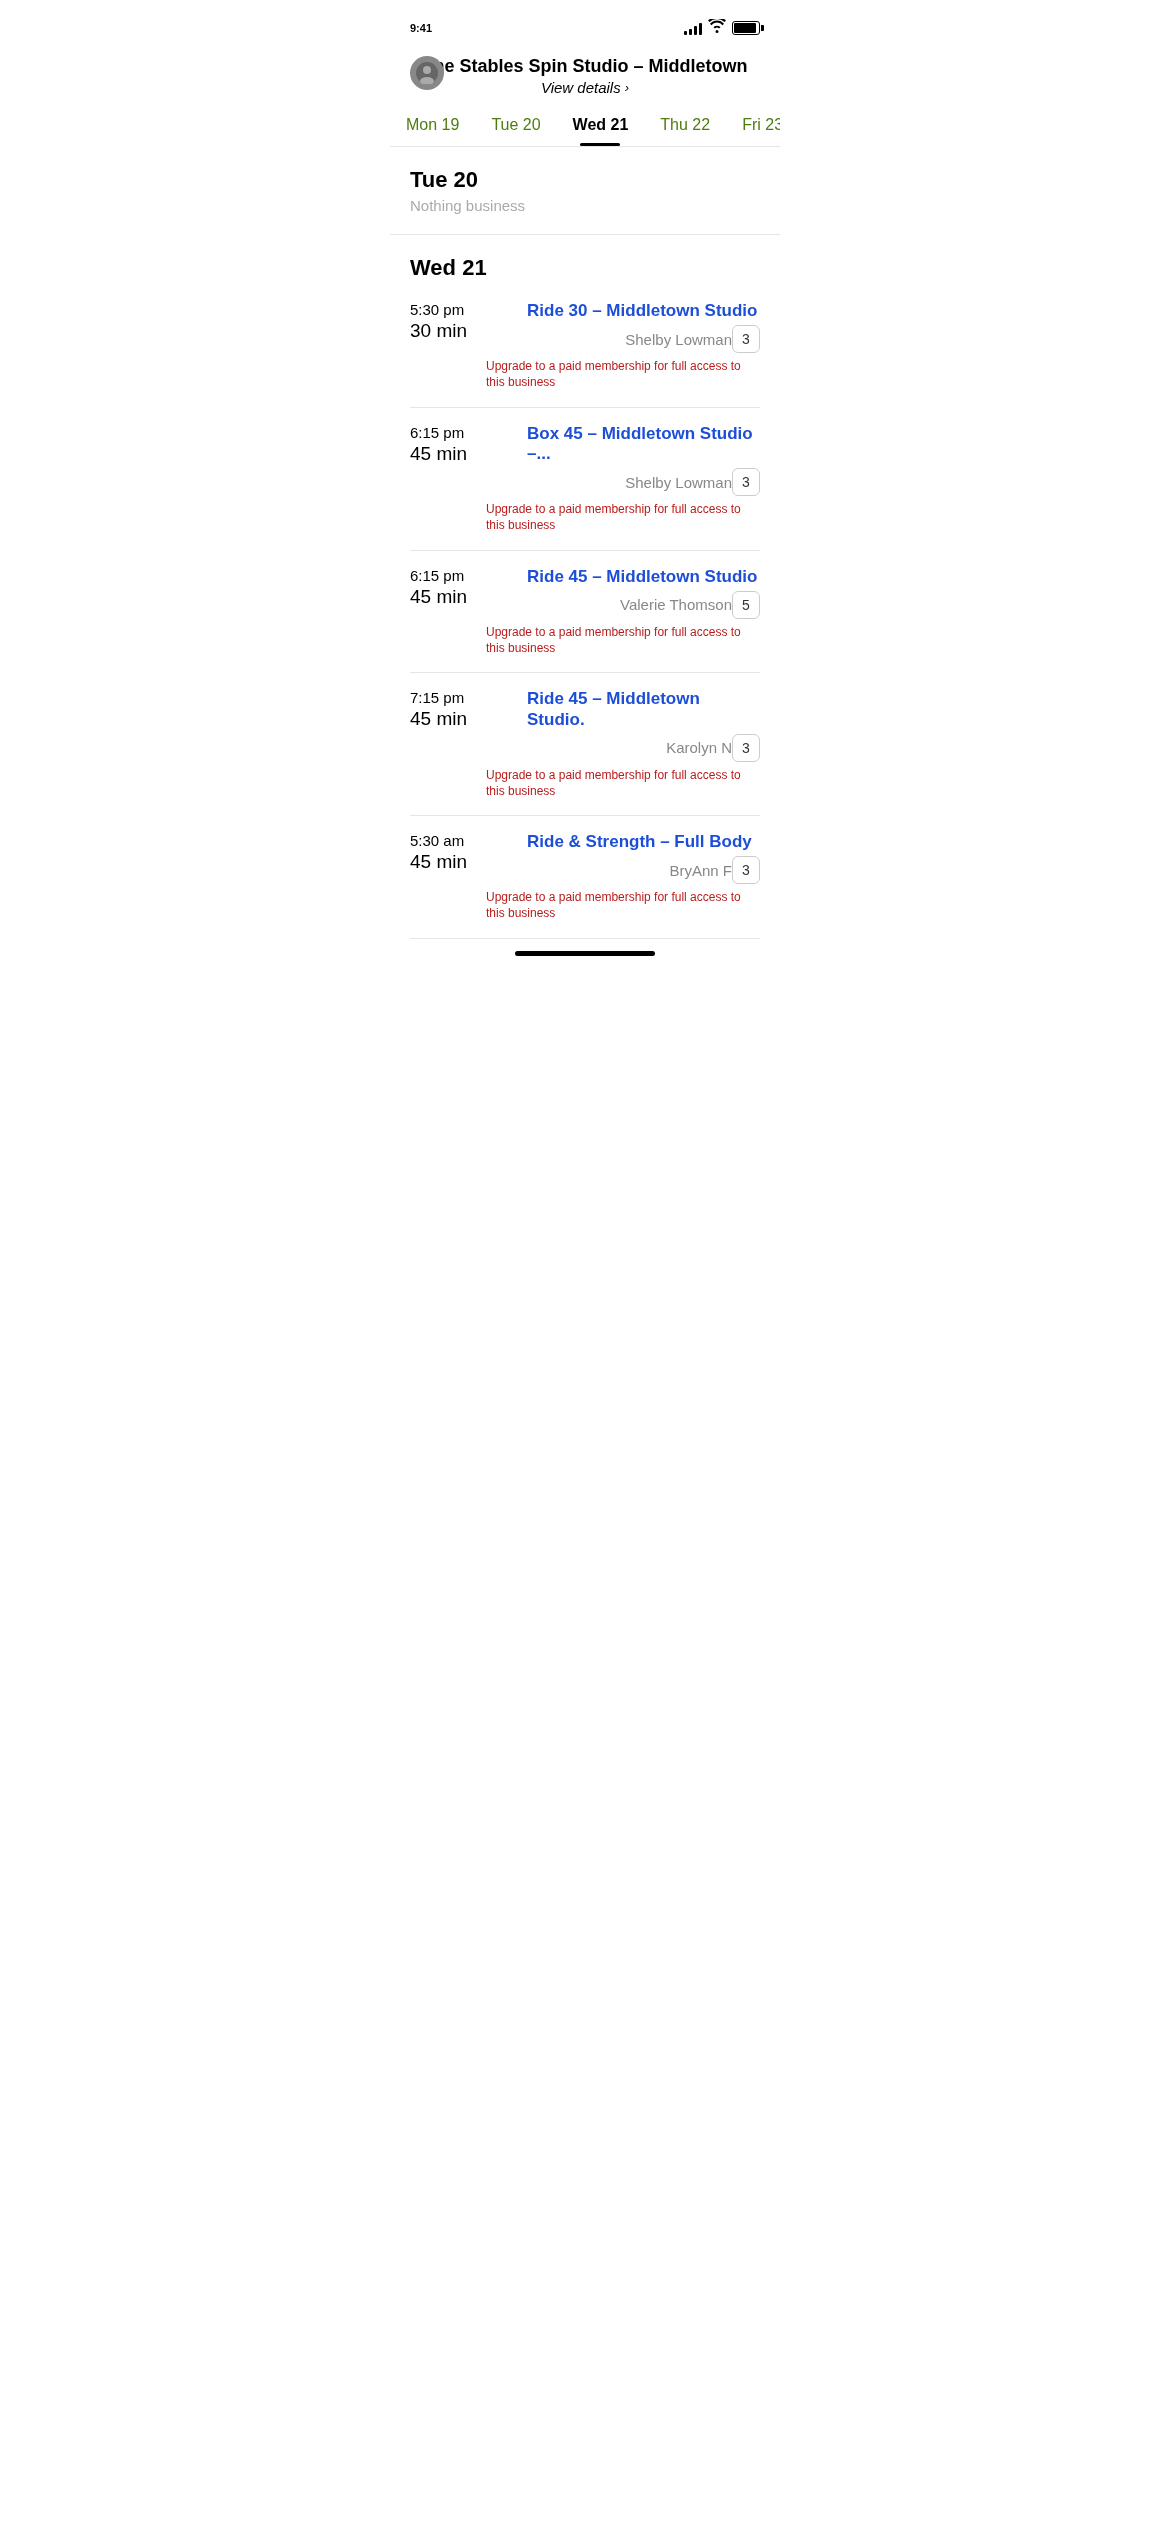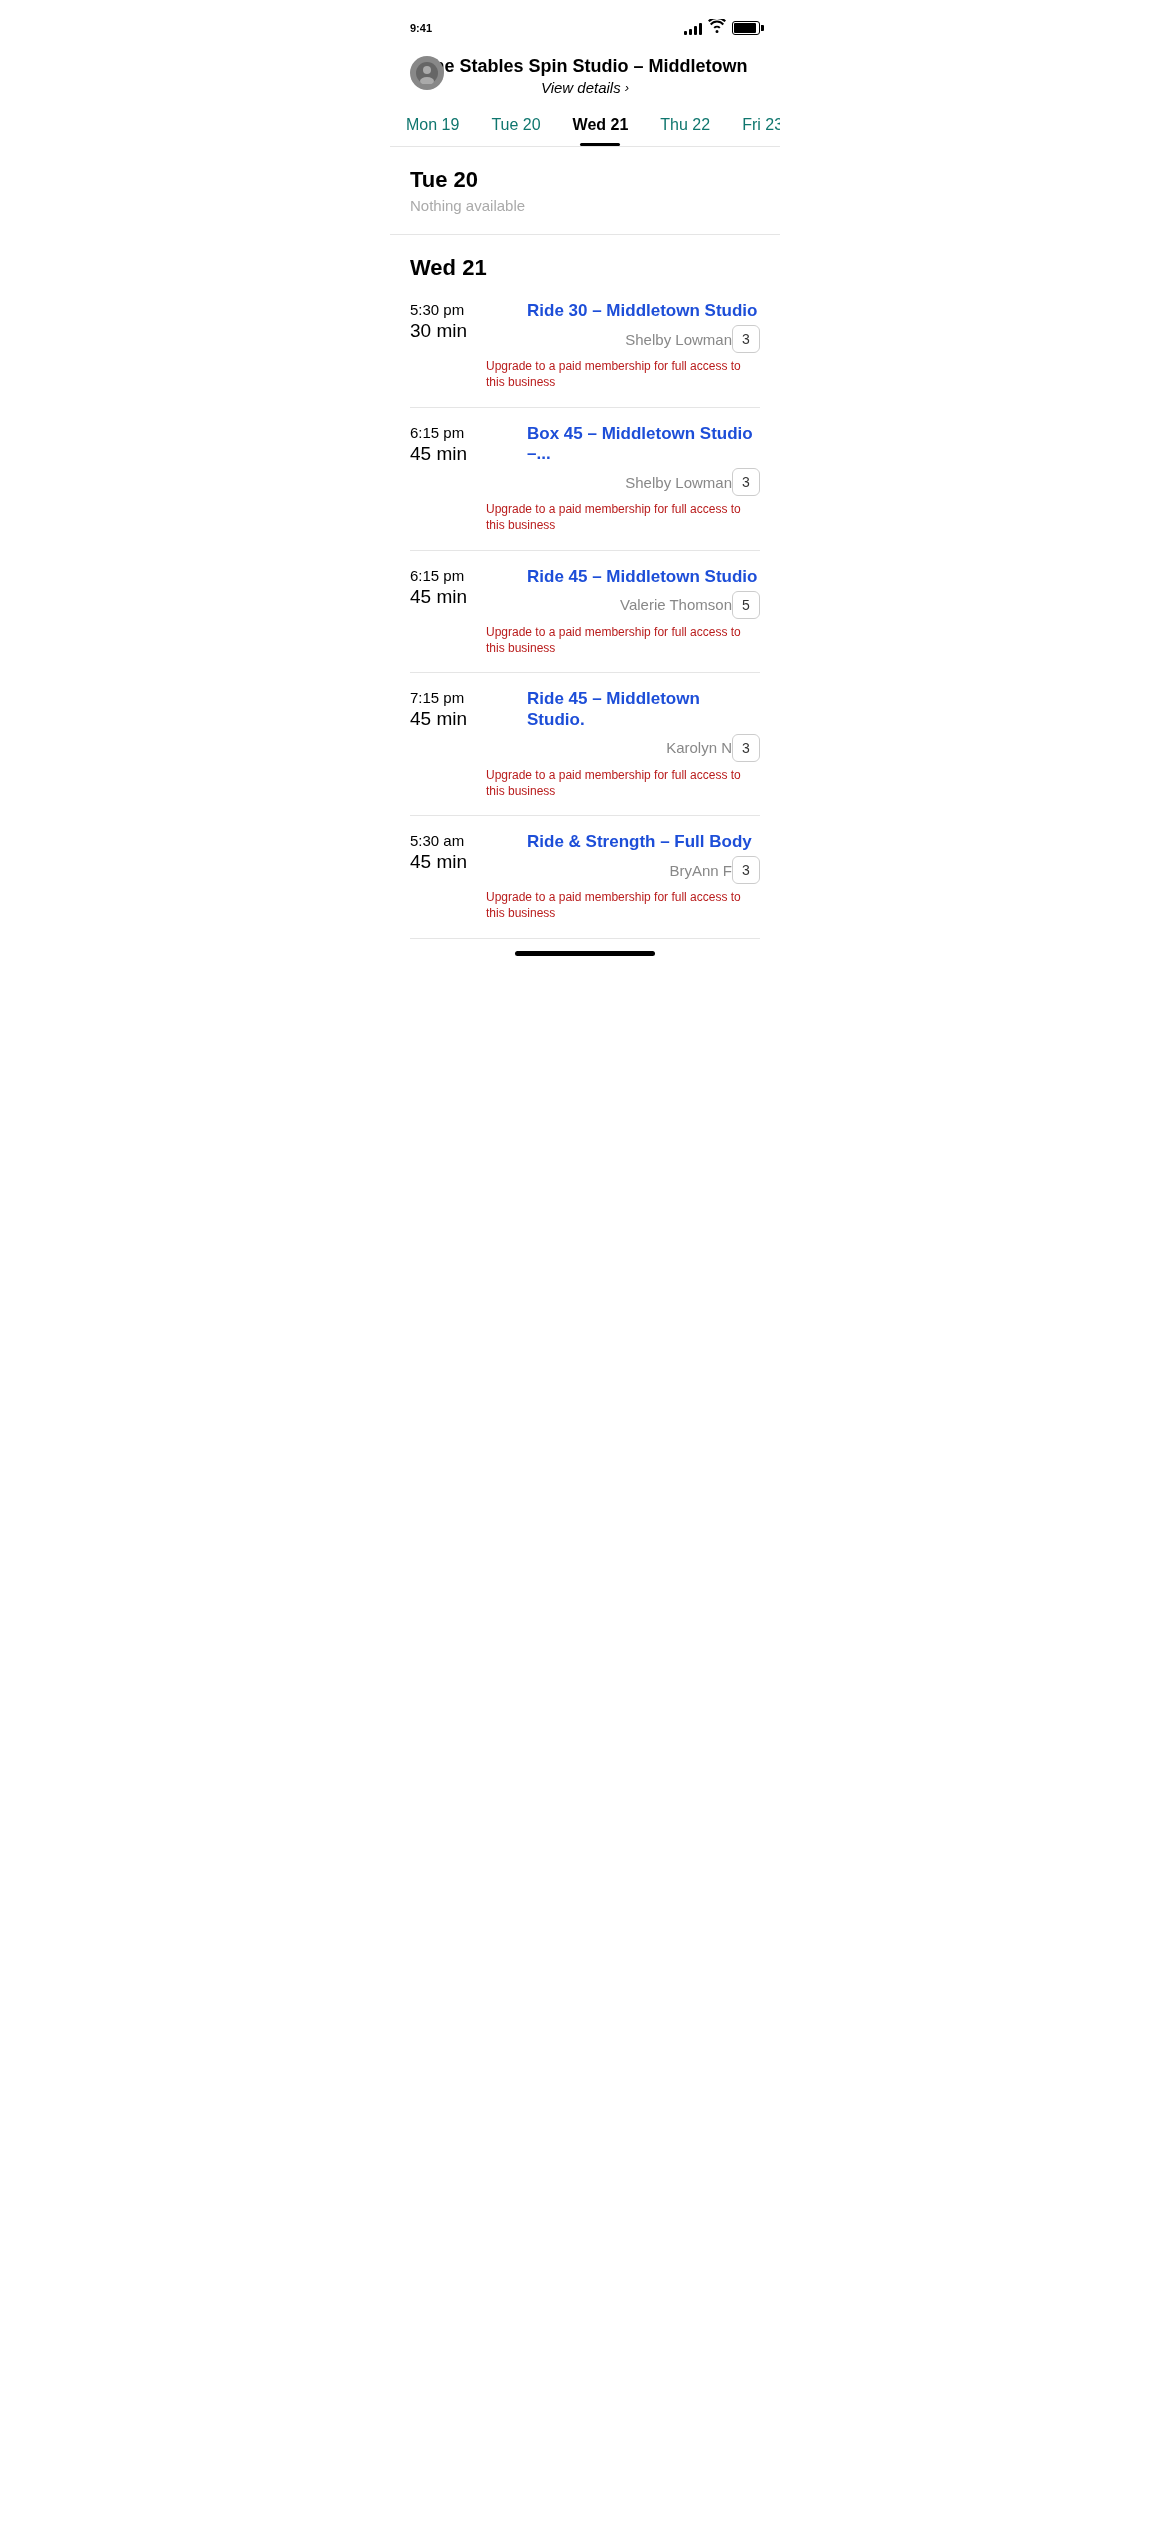--- a/index.html
+++ b/index.html
@@ -137,21 +137,21 @@
     }
 
     .day-tabs::-webkit-scrollbar {
       display: none;
     }
 
     .day-tab {
       flex: 0 0 auto;
       padding: 8px 16px 12px 16px;
       font-size: 16px;
-      color: #0f766e;
+      color: #4d7c0f;
       cursor: pointer;
       position: relative;
       white-space: nowrap;
     }
 
     .day-tab.active {
       font-weight: 700;
       color: #000;
     }
 
@@ -330,21 +330,21 @@
   <div class="day-tab active">Wed 21</div>
   <div class="day-tab">Thu 22</div>
   <div class="day-tab">Fri 23</div>
 
 </div>
 
 <div class="content">
 
   <div class="day-section">
     <div class="day-section-title">Tue 20</div>
-    <div class="nothing-available">Nothing available</div>
+    <div class="nothing-available">Nothing business</div>
   </div>
   <div class="section-divider"></div>
 
   <div class="day-section">
     <div class="day-section-title">Wed 21</div>
   </div>
 
   <div class="class-list">
 
     <div class="class-item">

